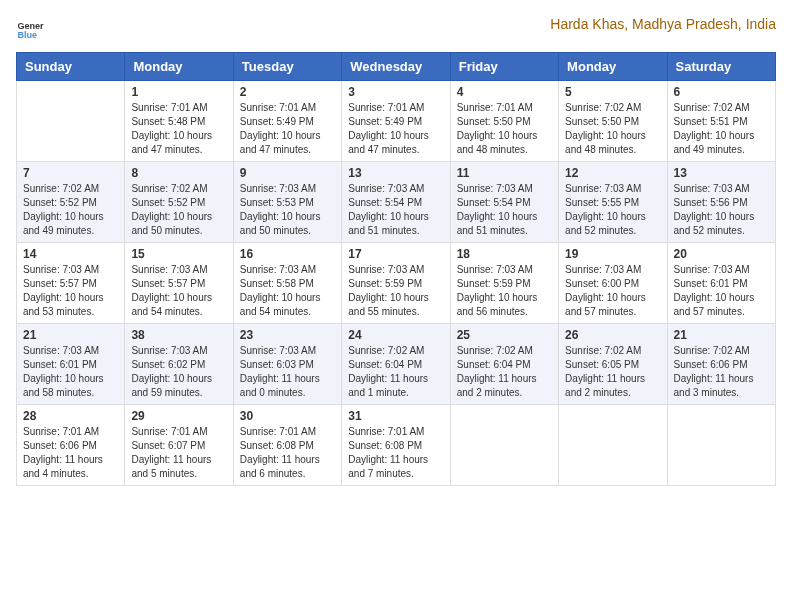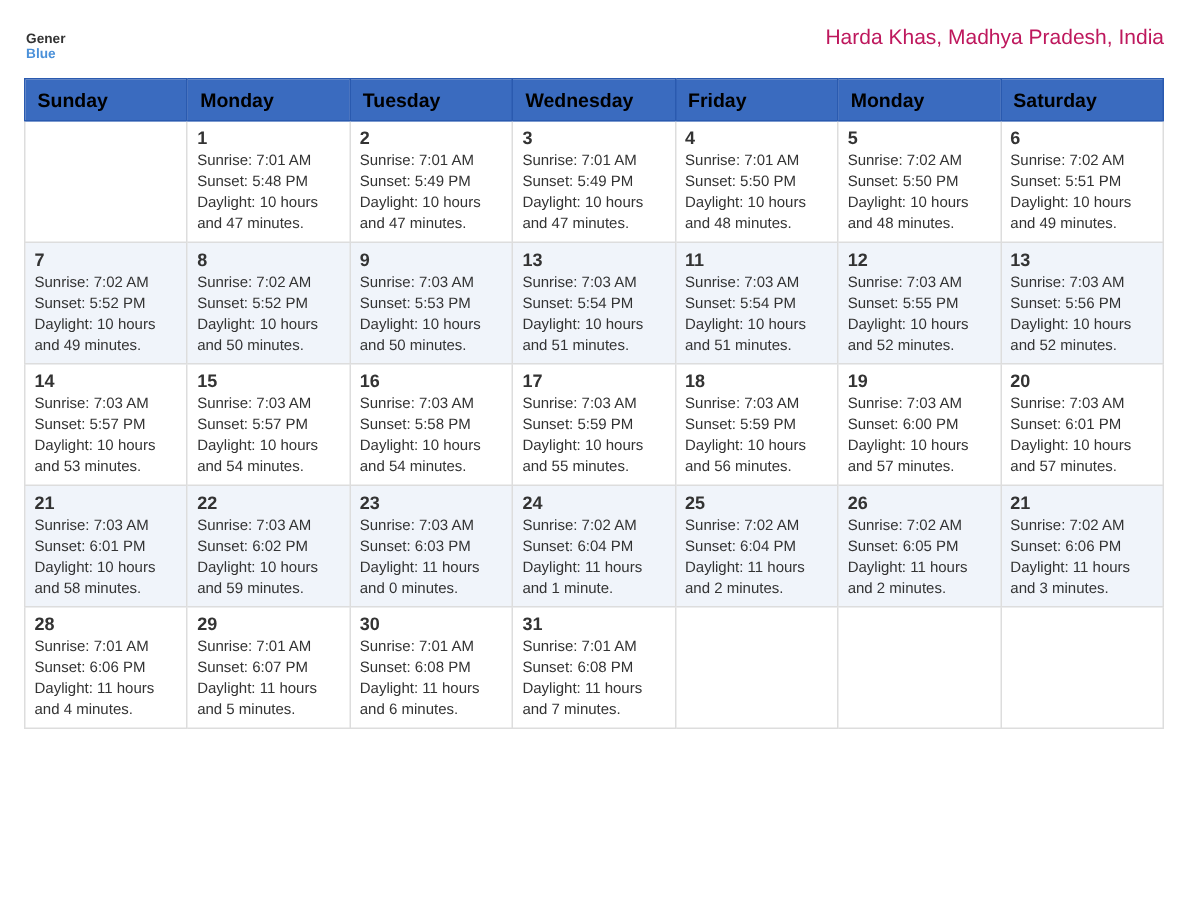--- a/index.html
+++ b/index.html
@@ -28,30 +28,30 @@
     .title-block {
       text-align: right;
     }
     .calendar-title {
       font-size: 32px;
       font-weight: bold;
       color: #333;
     }
     .calendar-subtitle {
       font-size: 14px;
-      color: #be185d;
+      color: #a16207;
     }
     .calendar {
       width: 100%;
       border-collapse: collapse;
       border: 1px solid #ccc;
     }
     .calendar th {
       background: #3a6bbf;
-      color: #000000;
+      color: #ffffff;
       text-align: left;
       padding: 6px 8px;
       font-size: 13px;
       border: 1px solid #2a5aaf;
     }
     .calendar td {
       vertical-align: top;
       padding: 4px 6px;
       border: 1px solid #ddd;
       width: 14.28%;
@@ -263,21 +263,21 @@
       </tr>
       <tr>
         <td>
           <span class="day-number">21</span>
           <div class="day-info" style="white-space: pre-line;">Sunrise: 7:03 AM
 Sunset: 6:01 PM
 Daylight: 10 hours
 and 58 minutes.</div>
         </td>
         <td>
-          <span class="day-number">22</span>
+          <span class="day-number">38</span>
           <div class="day-info" style="white-space: pre-line;">Sunrise: 7:03 AM
 Sunset: 6:02 PM
 Daylight: 10 hours
 and 59 minutes.</div>
         </td>
         <td>
           <span class="day-number">23</span>
           <div class="day-info" style="white-space: pre-line;">Sunrise: 7:03 AM
 Sunset: 6:03 PM
 Daylight: 11 hours

